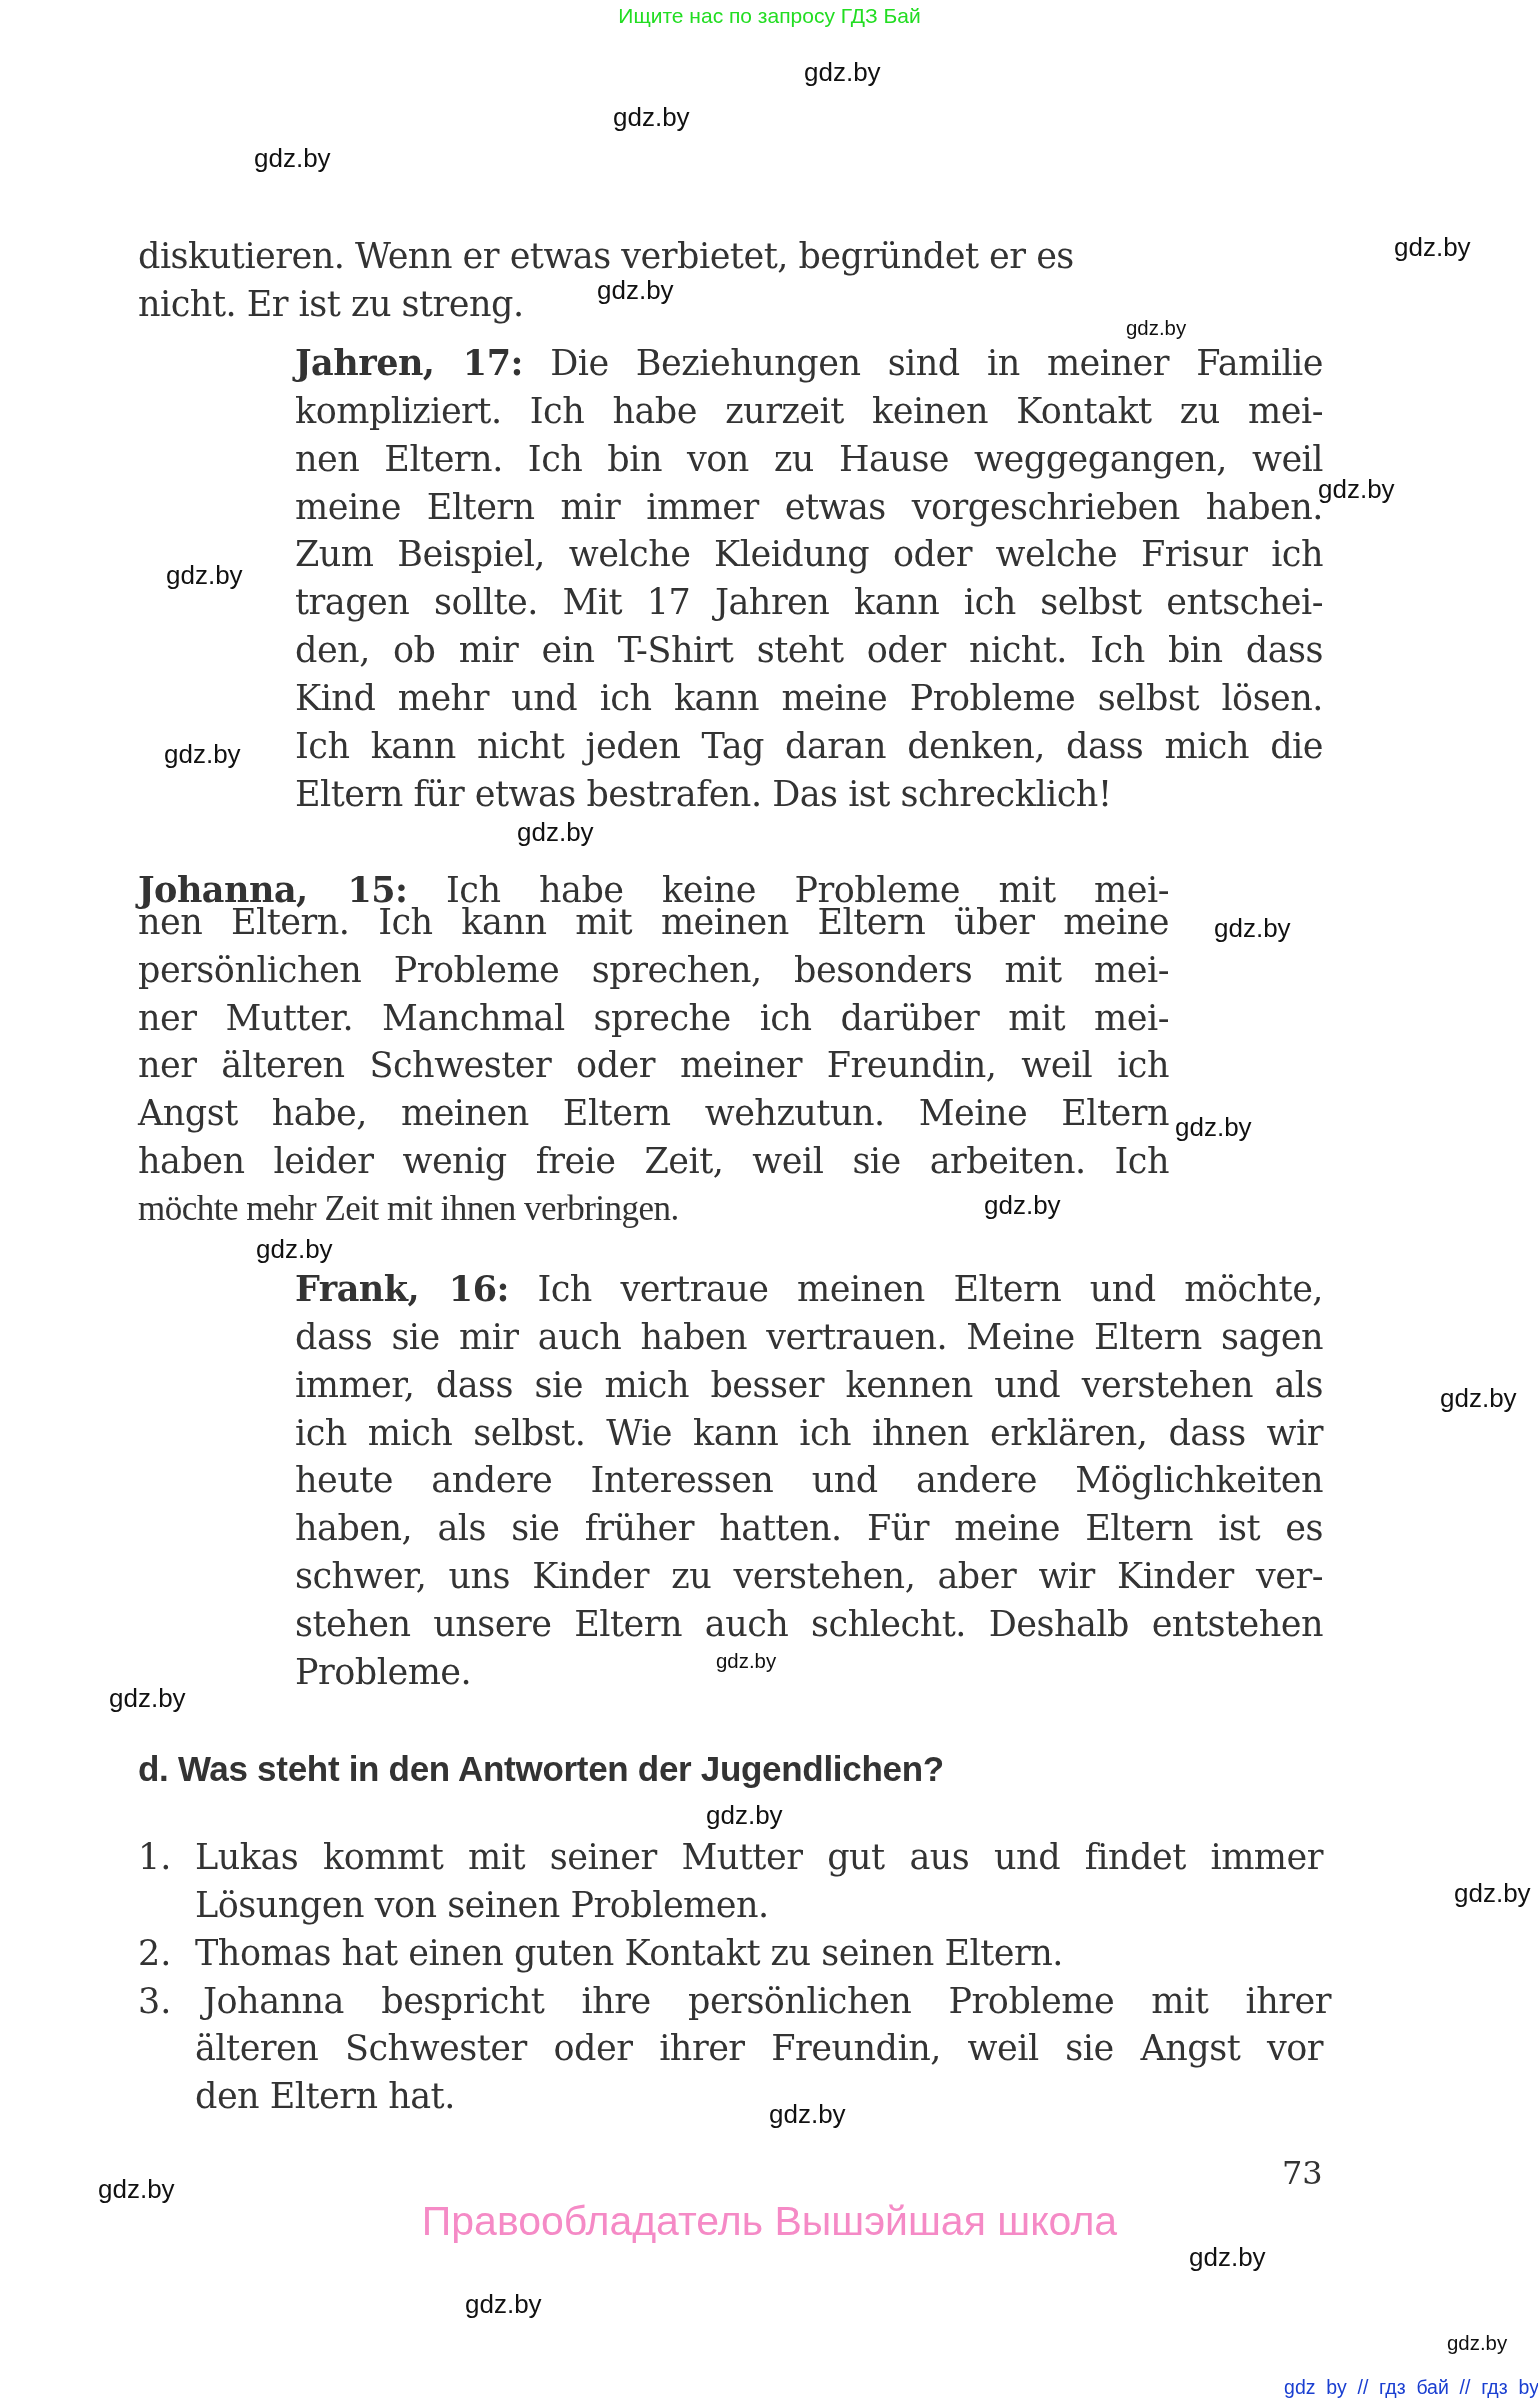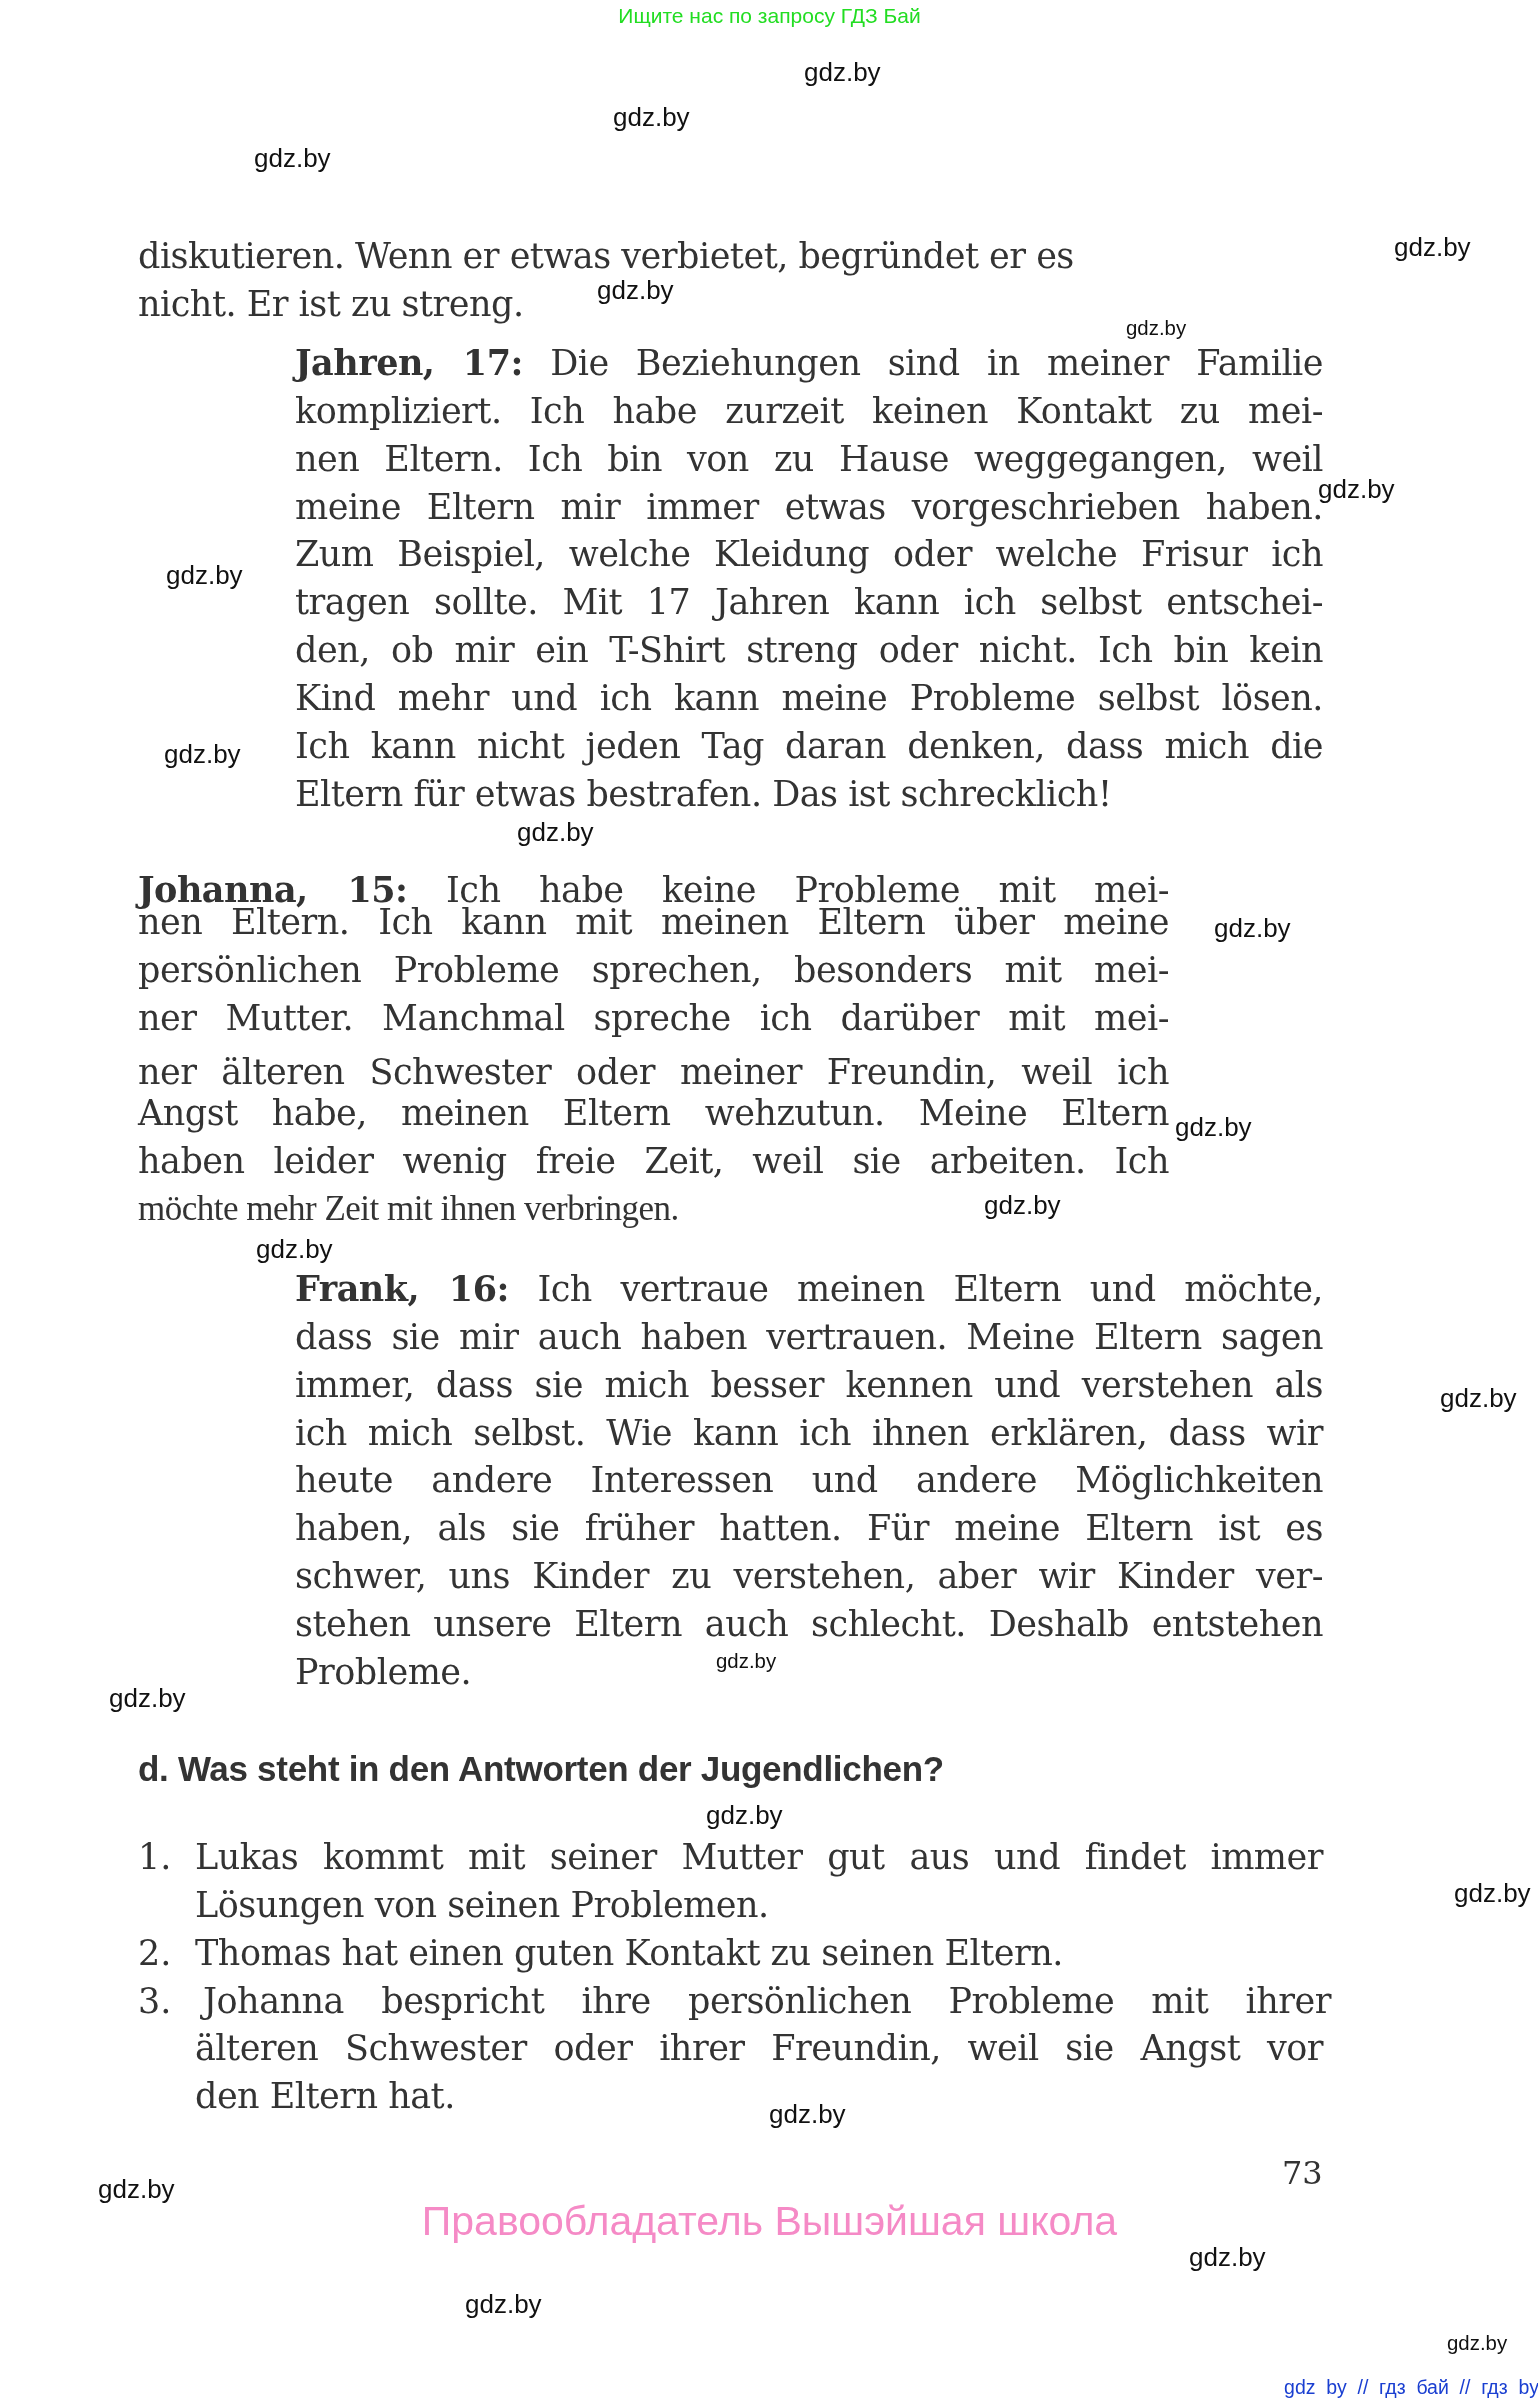--- a/index.html
+++ b/index.html
@@ -71,32 +71,32 @@
   <div class="line last" style="top:48px;width:1028px;">nicht. Er ist zu streng.</div>
 </div>
 
 <div class="para" style="left:295px;top:339px;width:1028px;">
   <div class="line" style="top:0;width:1028px;"><span class="speaker">Jahren, 17:</span><span> Die Beziehungen sind in meiner Familie</span></div>
   <div class="line" style="top:48px;width:1028px;">kompliziert. Ich habe zurzeit keinen Kontakt zu mei-</div>
   <div class="line" style="top:96px;width:1028px;">nen Eltern. Ich bin von zu Hause weggegangen, weil</div>
   <div class="line" style="top:144px;width:1028px;">meine Eltern mir immer etwas vorgeschrieben haben.</div>
   <div class="line" style="top:191px;width:1028px;">Zum Beispiel, welche Kleidung oder welche Frisur ich</div>
   <div class="line" style="top:239px;width:1028px;">tragen sollte. Mit 17 Jahren kann ich selbst entschei-</div>
-  <div class="line" style="top:287px;width:1028px;">den, ob mir ein T-Shirt streng oder nicht. Ich bin kein</div>
+  <div class="line" style="top:287px;width:1028px;">den, ob mir ein T-Shirt steht oder nicht. Ich bin dass</div>
   <div class="line" style="top:335px;width:1028px;">Kind mehr und ich kann meine Probleme selbst lösen.</div>
   <div class="line" style="top:383px;width:1028px;">Ich kann nicht jeden Tag daran denken, dass mich die</div>
   <div class="line last" style="top:431px;width:1028px;">Eltern für etwas bestrafen. Das ist schrecklich!</div>
 </div>
 
 <div class="para" style="left:138px;top:850px;width:1031px;">
   <div class="line" style="top:16px;width:1031px;"><span class="speaker">Johanna, 15:</span><span> Ich habe keine Probleme mit mei-</span></div>
   <div class="line" style="top:48px;width:1031px;">nen Eltern. Ich kann mit meinen Eltern über meine</div>
   <div class="line" style="top:96px;width:1031px;">persönlichen Probleme sprechen, besonders mit mei-</div>
   <div class="line" style="top:144px;width:1031px;">ner Mutter. Manchmal spreche ich darüber mit mei-</div>
-  <div class="line" style="top:198px;width:1031px;">ner älteren Schwester oder meiner Freundin, weil ich</div>
+  <div class="line" style="top:191px;width:1031px;">ner älteren Schwester oder meiner Freundin, weil ich</div>
   <div class="line" style="top:239px;width:1031px;">Angst habe, meinen Eltern wehzutun. Meine Eltern</div>
   <div class="line" style="top:287px;width:1031px;">haben leider wenig freie Zeit, weil sie arbeiten. Ich</div>
   <div class="line last" style="top:335px;width:1031px;font-family:Liberation Serif, serif;">möchte mehr Zeit mit ihnen verbringen.</div>
 </div>
 
 <div class="para" style="left:295px;top:1265px;width:1028px;">
   <div class="line" style="top:0;width:1028px;"><span class="speaker">Frank, 16:</span><span> Ich vertraue meinen Eltern und möchte,</span></div>
   <div class="line" style="top:48px;width:1028px;">dass sie mir auch haben vertrauen. Meine Eltern sagen</div>
   <div class="line" style="top:96px;width:1028px;">immer, dass sie mich besser kennen und verstehen als</div>
   <div class="line" style="top:144px;width:1028px;">ich mich selbst. Wie kann ich ihnen erklären, dass wir</div>

